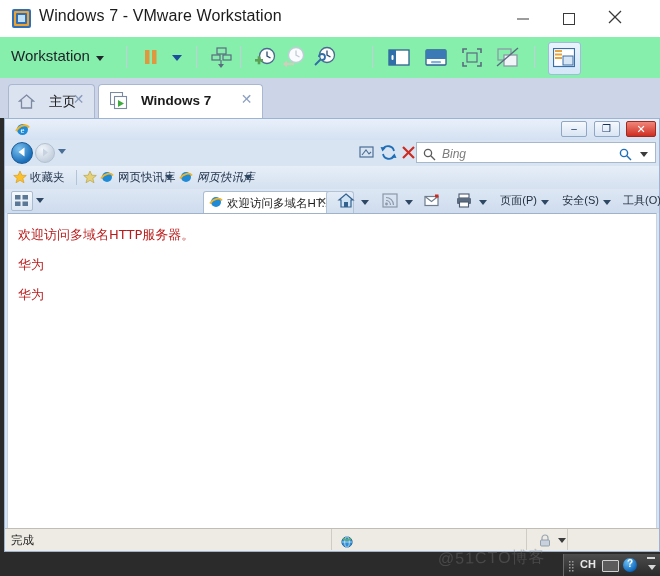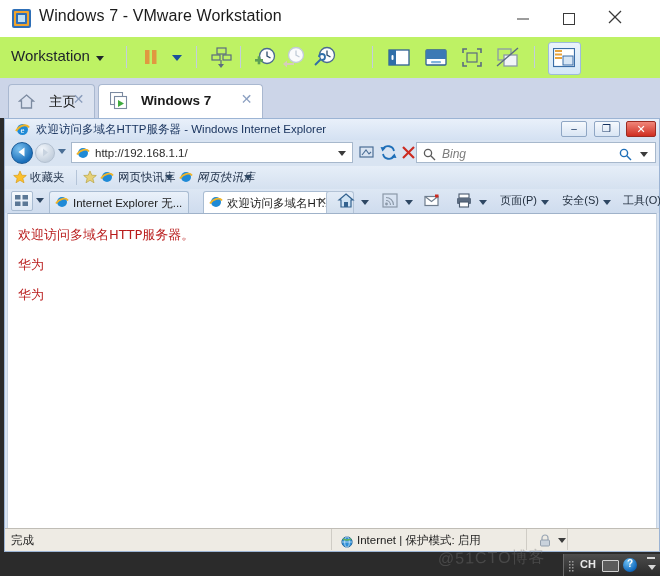--- a/index.html
+++ b/index.html
@@ -29,21 +29,21 @@
   .wbtn .g{position:absolute;left:50%;top:50%;transform:translate(-50%,-50%);}
   .wbtn-min{right:114px;}
   .wbtn-max{right:68px;}
   .wbtn-close{right:22px;}
   .gl-min{width:12px;height:1px;background:#3a3a3a;display:block;}
   .gl-max{width:12px;height:12px;border:1px solid #3a3a3a;display:block;box-sizing:border-box;}
 
   
   .vm-toolbar{
     position:absolute;left:0;top:37px;width:660px;height:41px;
-    background:#bef264;border-bottom:1px solid #c6cfda;
+    background:#86efac;border-bottom:1px solid #c6cfda;
   }
   .ws-menu{
     position:absolute;left:11px;top:10px;font-size:15px;color:#20252b;white-space:nowrap;
   }
   .caret{
     display:inline-block;width:0;height:0;vertical-align:middle;
     border-left:4px solid transparent;border-right:4px solid transparent;
     border-top:5px solid #20252b;margin-left:6px;position:relative;top:1px;
   }
   .tb-sep{position:absolute;top:9px;width:1px;height:22px;background:#c3cedd;}
@@ -384,21 +384,20 @@
     <div class="iewin">
 
       <div class="ie-titlebar">
         <span class="ie-fav">
           <svg width="15" height="15" viewBox="0 0 15 15">
             <ellipse cx="7.5" cy="7.5" rx="5.5" ry="5.5" fill="#1f8ad6"></ellipse>
             <path d="M1 9 C5 2.5, 12 2, 14 5.5" stroke="#f0b429" stroke-width="2" fill="none"></path>
             <text x="7.5" y="11" font-size="9" fill="#ffffff" text-anchor="middle" font-family="Liberation Serif,serif">e</text>
           </svg>
         </span>
-        <span class="ie-title">欢迎访问多域名HTTP服务器 - Windows Internet Explorer</span>
         <span class="ie-wbtns">
           <span class="ie-wb">
             <span class="ig">–</span>
           </span>
           <span class="ie-wb">
             <span class="ig">❐</span>
           </span>
           <span class="ie-wb close">
             <span class="ig">✕</span>
           </span>
@@ -415,30 +414,20 @@
         </span>
         <span class="nav-fwd">
           <span class="nav-arrow">
             <svg width="11" height="11" viewBox="0 0 11 11">
               <polygon points="3.5,1.5 3.5,9.5 8.5,5.5" fill="#c8d3e0"></polygon>
             </svg>
           </span>
         </span>
         <span class="nav-hist"></span>
 
-        <span class="addrbar">
-          <span class="addr-ico">
-            <svg width="14" height="14" viewBox="0 0 14 14">
-              <ellipse cx="7" cy="7" rx="5" ry="5" fill="#1f8ad6"></ellipse>
-              <path d="M1 8.5 C4.5 3, 11 2.6, 13 5.5" stroke="#f0b429" stroke-width="1.8" fill="none"></path>
-            </svg>
-          </span>
-          <span class="addr-url">http://192.168.1.1/</span>
-          <span class="addr-drop"></span>
-        </span>
 
         <span class="navbtn" style="left:352px;">
           <svg width="19" height="19" viewBox="0 0 19 19">
             <rect x="3" y="4" width="13" height="10" fill="none" stroke="#4b6e95" stroke-width="1.2"></rect>
             <path d="M5 12 L9 7 L12 11 L14 9" stroke="#4b6e95" stroke-width="1.1" fill="none"></path>
           </svg>
         </span>
         <span class="navbtn" style="left:374px;">
           <svg width="19" height="19" viewBox="0 0 19 19">
             <path d="M4 6 a6 6 0 0 1 11 2" stroke="#1f6fb8" stroke-width="1.8" fill="none"></path>
@@ -509,29 +498,20 @@
         <span class="qtab-btn">
           <svg width="16" height="14" viewBox="0 0 16 14" style="position:absolute;left:2px;top:2px;">
             <rect x="1" y="1" width="5.5" height="4.5" fill="#5b7896"></rect>
             <rect x="8.5" y="1" width="5.5" height="4.5" fill="#5b7896"></rect>
             <rect x="1" y="7.5" width="5.5" height="4.5" fill="#5b7896"></rect>
             <rect x="8.5" y="7.5" width="5.5" height="4.5" fill="#5b7896"></rect>
           </svg>
         </span>
         <span class="qtab-caret"></span>
 
-        <div class="ietab inactive">
-          <span class="ic">
-            <svg width="14" height="14" viewBox="0 0 14 14">
-              <ellipse cx="7" cy="7" rx="5" ry="5" fill="#1f8ad6"></ellipse>
-              <path d="M1 8.5 C4.5 3, 11 2.6, 13 5.5" stroke="#f0b429" stroke-width="1.8" fill="none"></path>
-            </svg>
-          </span>
-          <span class="lbl">Internet Explorer 无...</span>
-        </div>
 
         <div class="ietab active">
           <span class="ic">
             <svg width="14" height="14" viewBox="0 0 14 14">
               <ellipse cx="7" cy="7" rx="5" ry="5" fill="#1f8ad6"></ellipse>
               <path d="M1 8.5 C4.5 3, 11 2.6, 13 5.5" stroke="#f0b429" stroke-width="1.8" fill="none"></path>
             </svg>
           </span>
           <span class="lbl">欢迎访问多域名HT...</span>
           <span class="x">✕</span>
@@ -595,21 +575,20 @@
         <span class="st-text">完成</span>
         <span class="st-div" style="left:326px;"></span>
         <span class="st-globe">
           <svg width="12" height="12" viewBox="0 0 12 12">
             <circle cx="6" cy="6" r="5.2" fill="#2f8fd8" stroke="#1c5d92" stroke-width="0.8"></circle>
             <ellipse cx="6" cy="6" rx="2.3" ry="5.2" fill="none" stroke="#dff0fb" stroke-width="0.7"></ellipse>
             <line x1="0.8" y1="6" x2="11.2" y2="6" stroke="#dff0fb" stroke-width="0.7"></line>
             <path d="M2 3 q4 2 8 0" stroke="#5fb05f" stroke-width="1.4" fill="none"></path>
           </svg>
         </span>
-        <span class="st-zone">Internet | 保护模式: 启用</span>
         <span class="st-div" style="left:521px;"></span>
         <span class="st-prot">
           <svg width="14" height="13" viewBox="0 0 14 13">
             <path d="M4 6 L4 4 a3 3 0 0 1 6 0 L10 6" fill="none" stroke="#9aa6b4" stroke-width="1.2"></path>
             <rect x="2.5" y="6" width="9" height="6" rx="1" fill="#c9d2dc" stroke="#8b98a8" stroke-width="0.9"></rect>
           </svg>
         </span>
         <span class="st-zoomcaret"></span>
         <span class="st-div" style="left:562px;"></span>
       </div>

